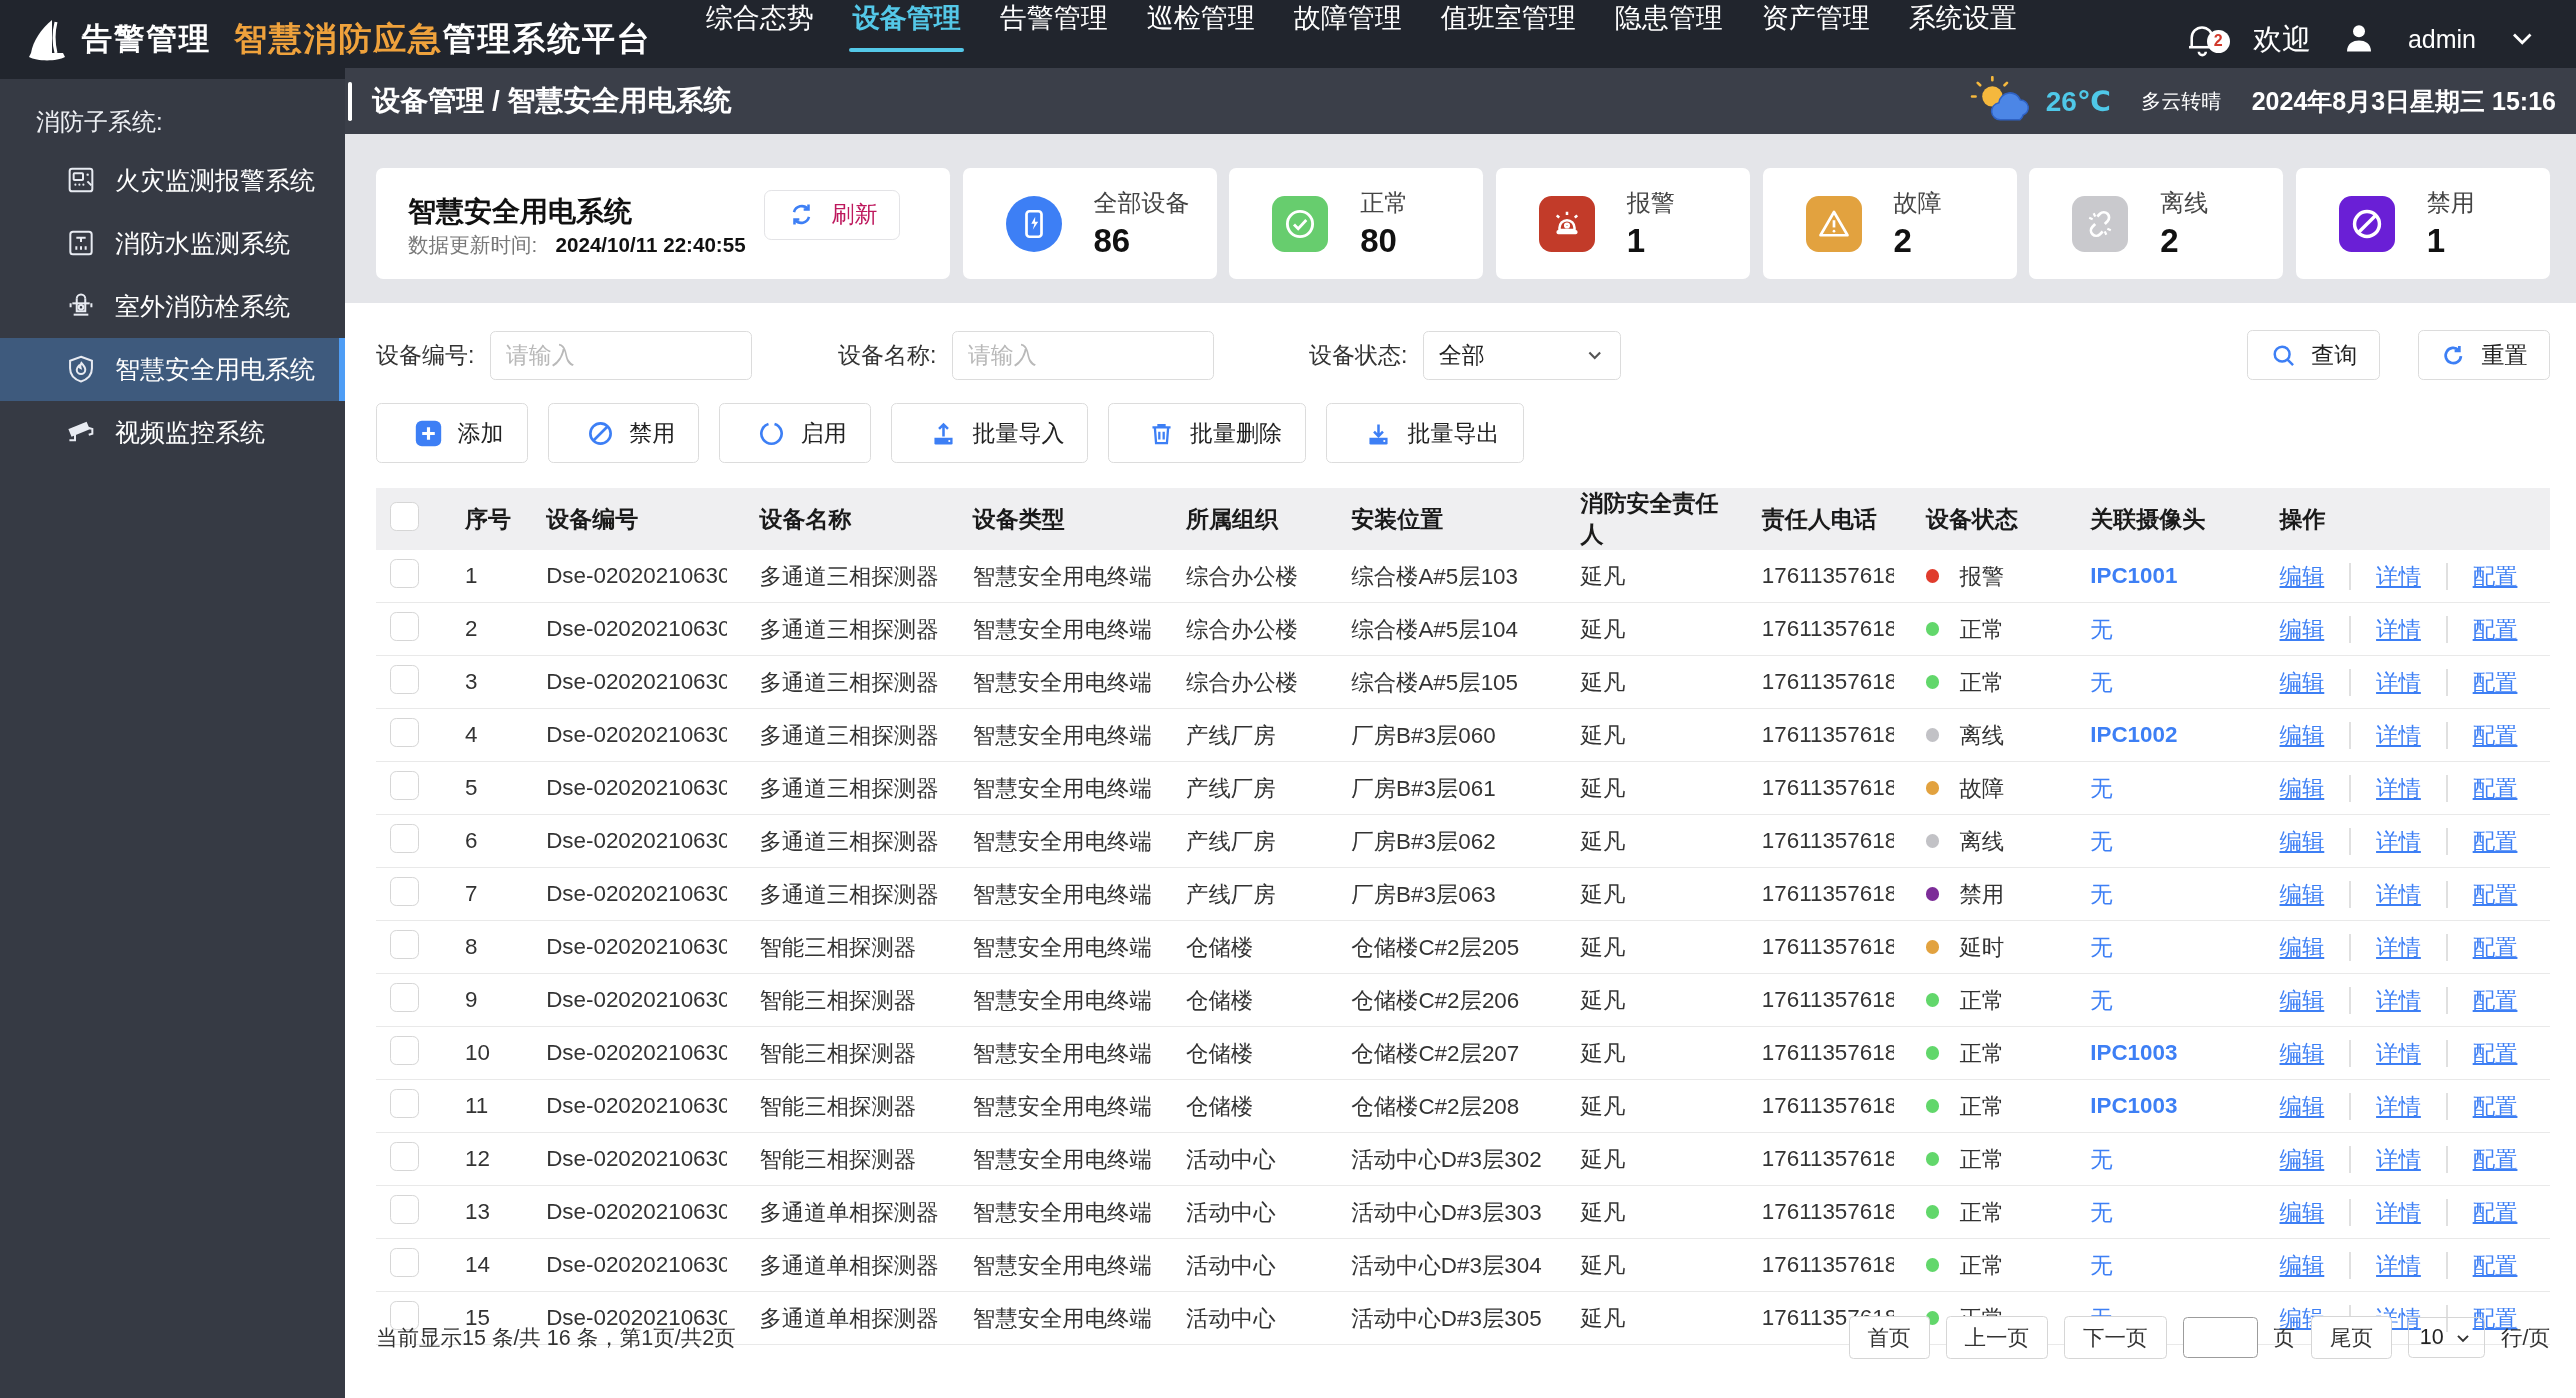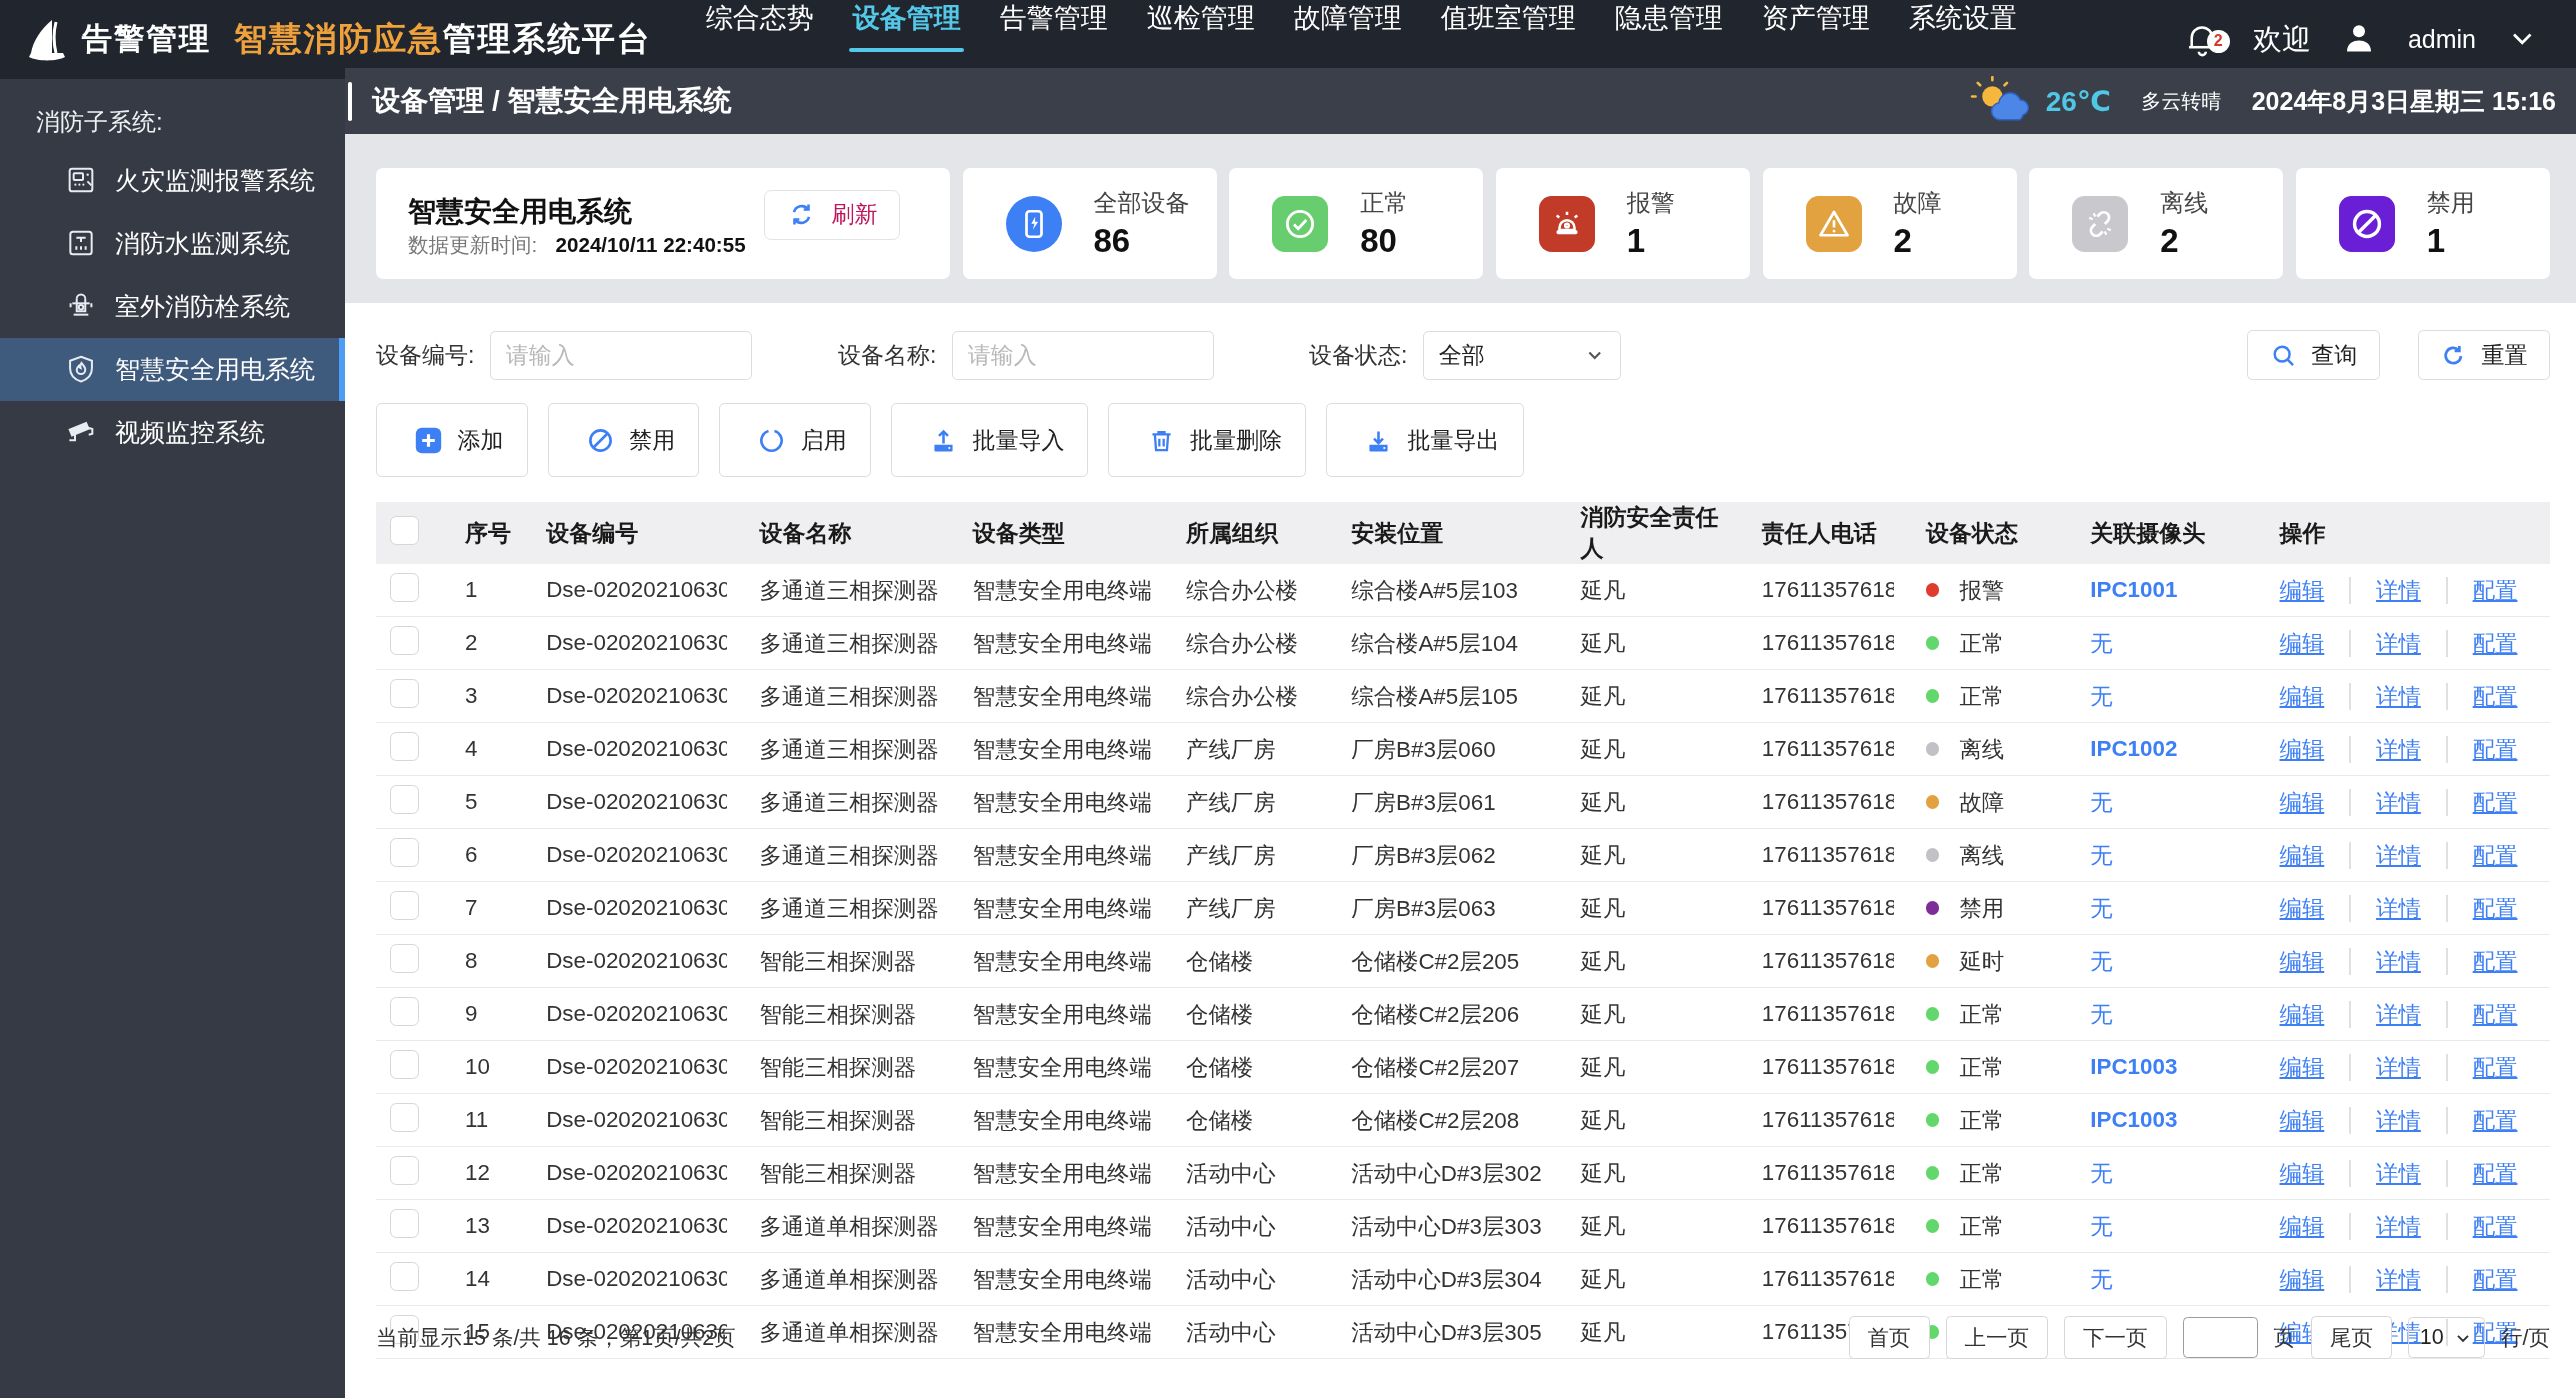--- a/index.html
+++ b/index.html
@@ -84,21 +84,21 @@
       display:flex;align-items:center;justify-content:space-between;padding:0 14.3px;cursor:pointer}
   .f-select .val{font-size:23px;color:#222}
   .f-select svg{width:21.5px;height:21.5px}
   .filter-btns{margin-left:auto;display:flex;gap:38px}
   .w-btn{height:48px;border:1.8px solid #dcdcdc;border-radius:5.4px;background:#fff;display:flex;
       align-items:center;padding:0 21.5px;cursor:pointer}
   .w-btn svg{width:27px;height:27px}
   .w-btn span{font-size:23px;color:#222;margin-left:14.3px}
   .action-row{margin-top:23px;display:flex;gap:20px}
   .a-btn{height:50px;border:1.8px solid #dcdcdc;border-radius:5.4px;background:#fff;display:flex;
-      align-items:center;padding:11px 23px;cursor:pointer}
+      align-items:center;padding:4px 23px;cursor:pointer}
   .a-btn svg{width:29px;height:29px}
   .a-btn span{font-size:23px;color:#222;margin-left:14.3px}
   
   table{border-collapse:collapse;width:100%;margin-top:25px;table-layout:fixed}
   thead th{background:#efeff1;height:52px;font-size:23px;font-weight:bold;color:#1a1a1a;
       text-align:left;padding:0 0 0 32px}
   thead th.c-check,tbody td.c-check{padding:0;text-align:center}
   tbody td{height:52px;border-bottom:1.8px solid #e9e9e9;font-size:22.4px;color:#333;
       padding:0 0 0 32px;overflow:hidden;white-space:nowrap}
   .checkbox{width:27px;height:27px;border:1.8px solid #d6d6d6;border-radius:6.3px;background:#fff;

